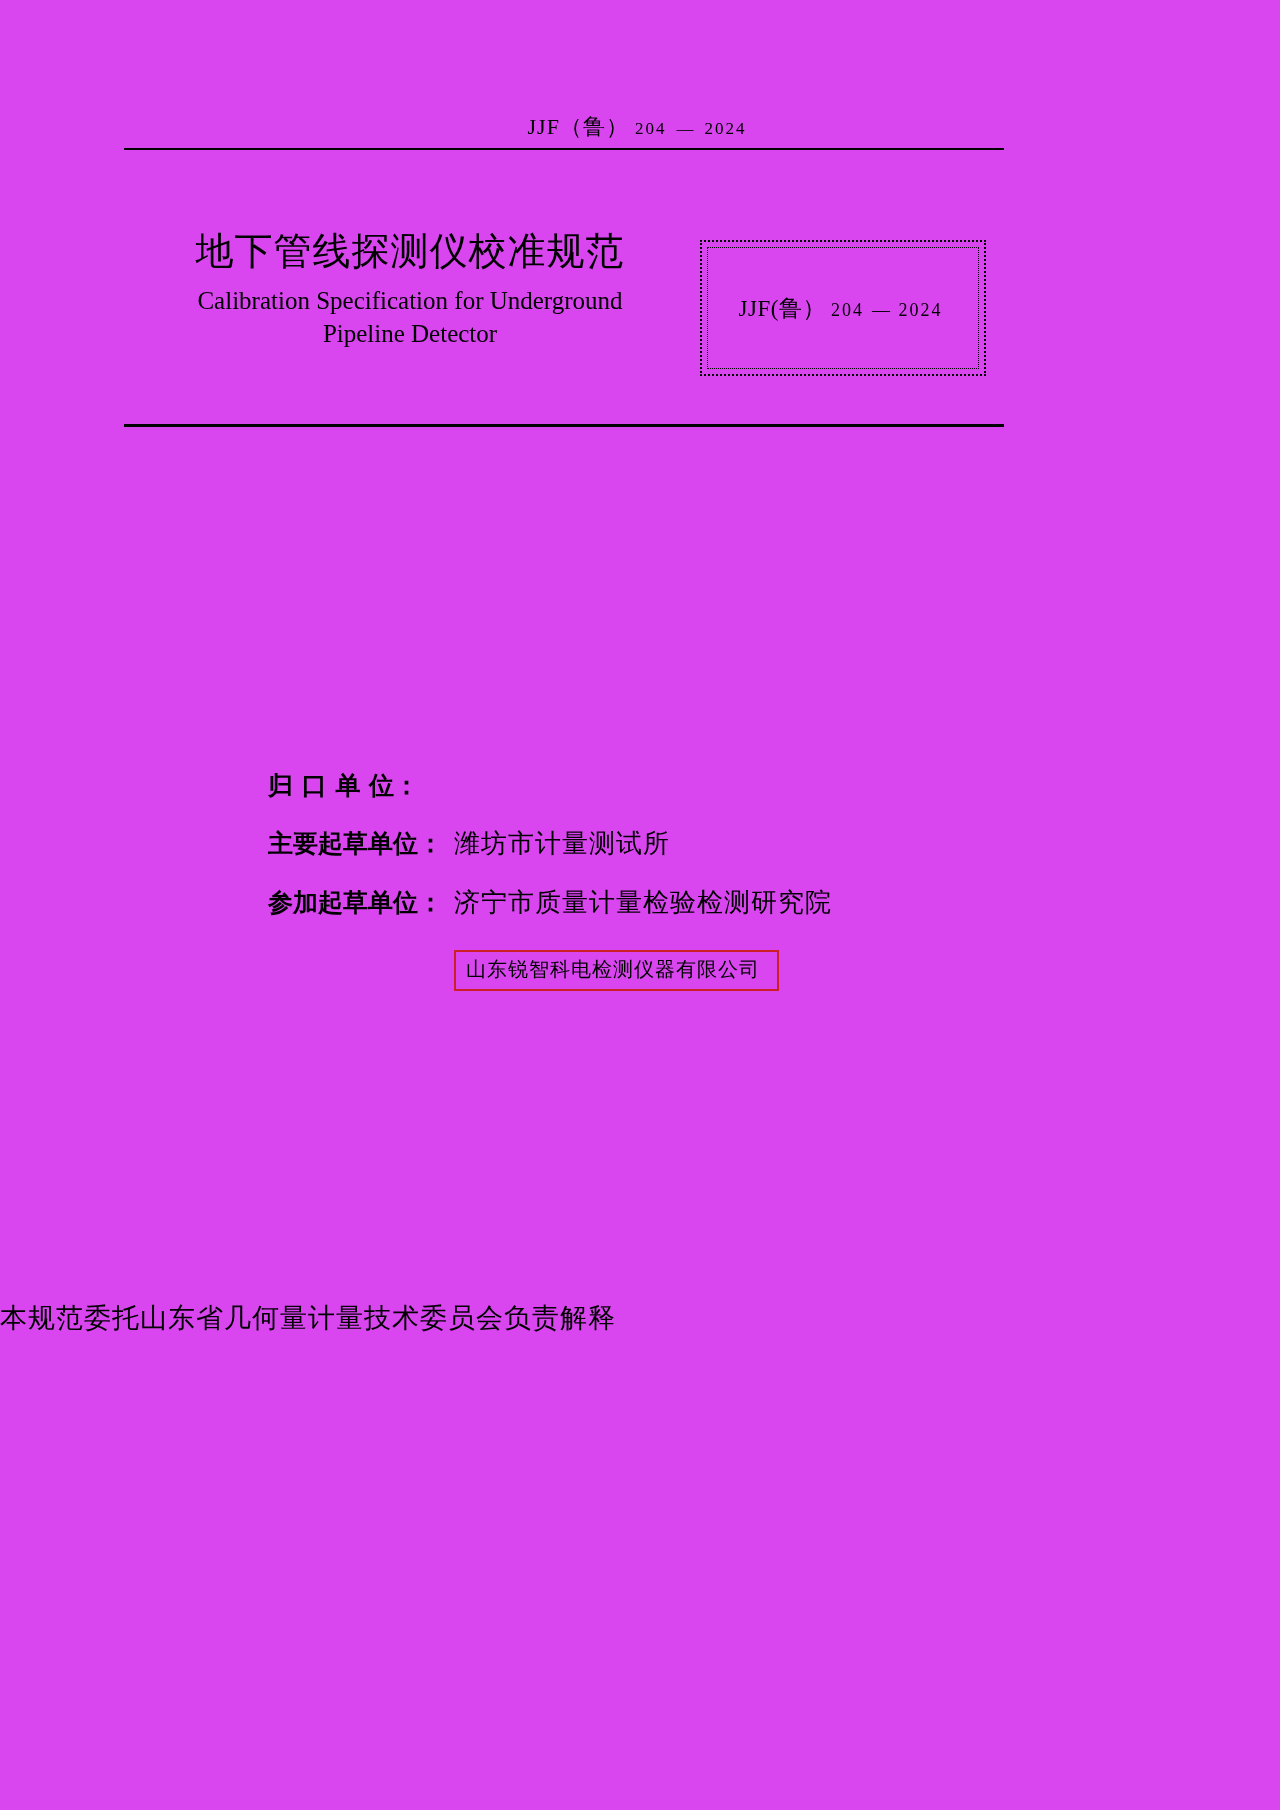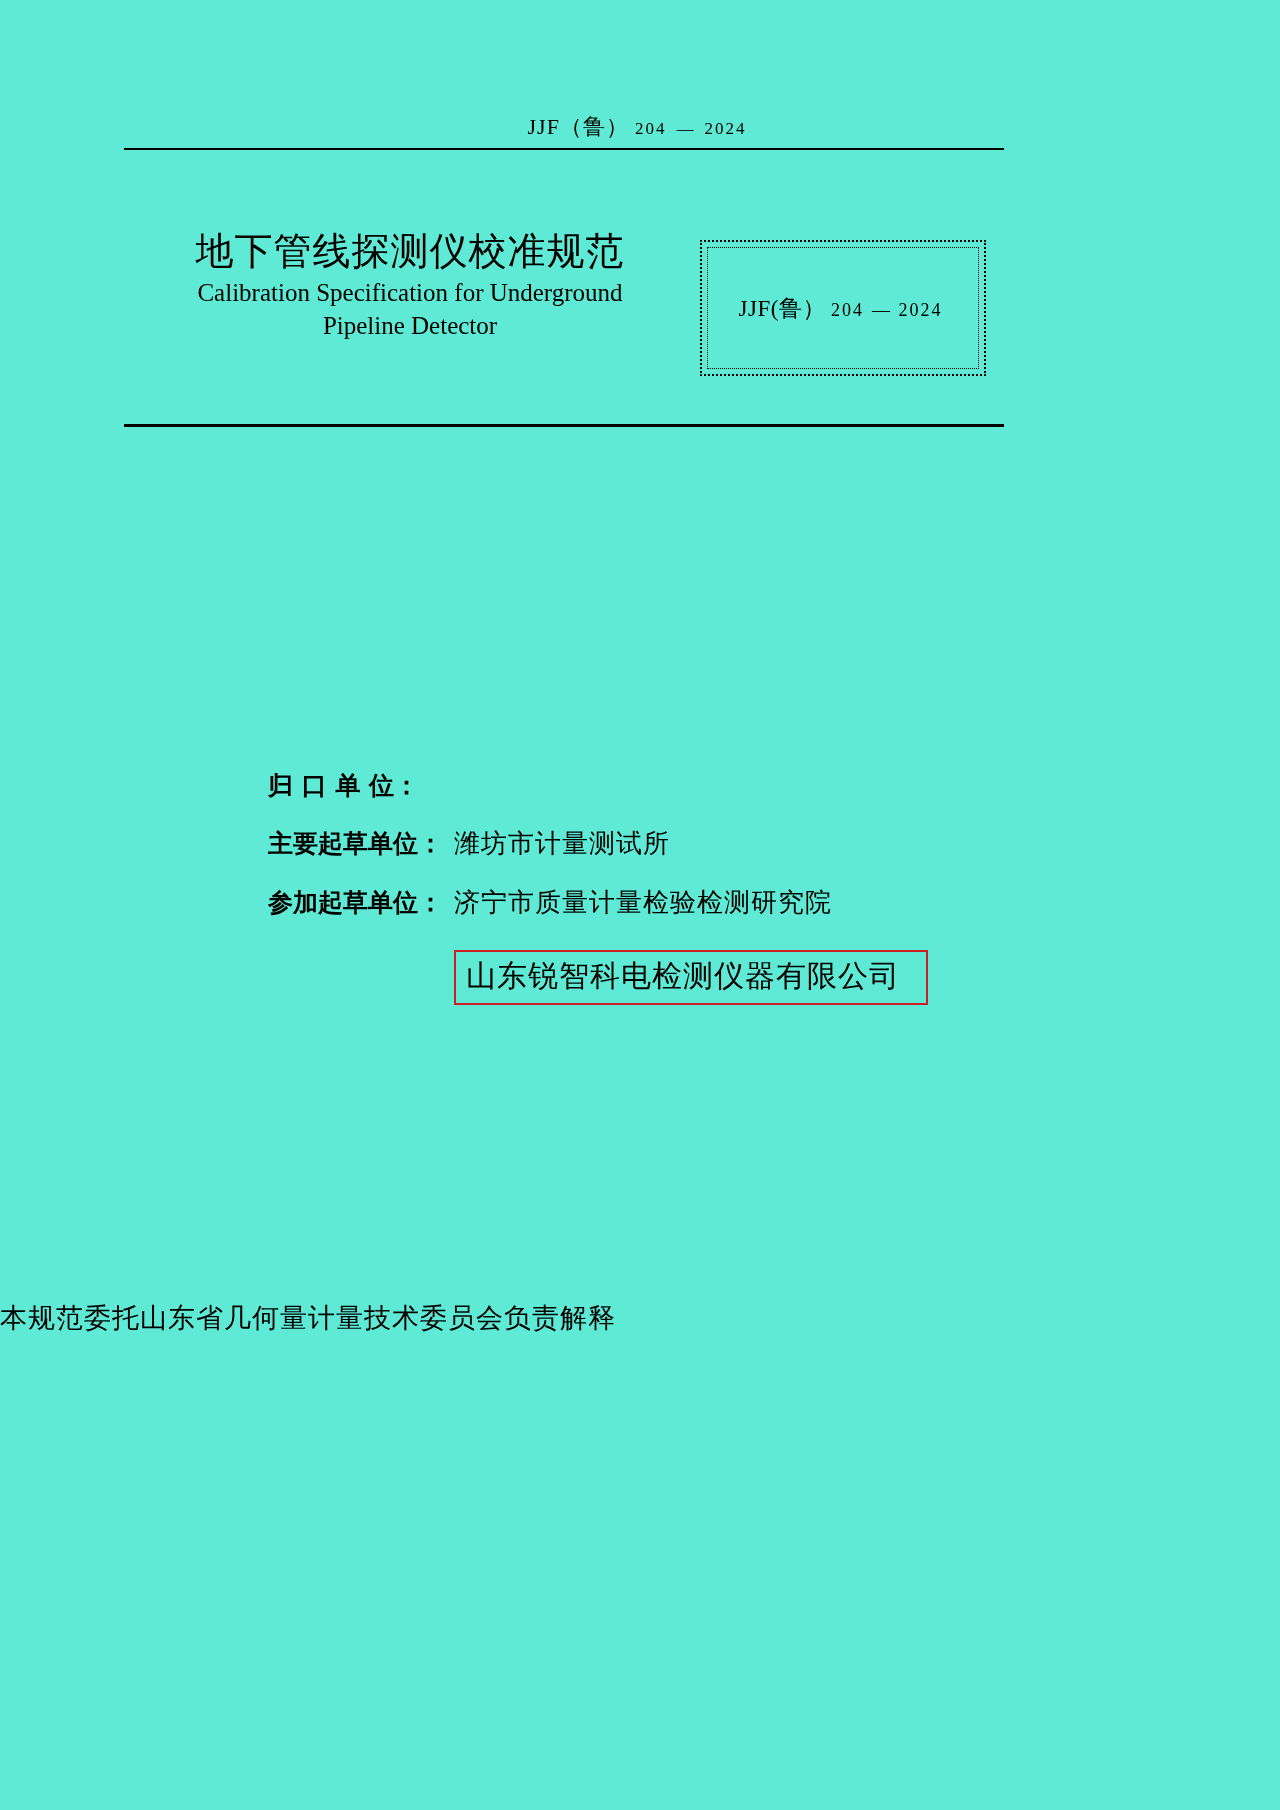--- a/index.html
+++ b/index.html
@@ -14,21 +14,21 @@
     font-family: "Liberation Serif", serif;
     color: #000000;
     overflow: hidden;
   }
 
   .page {
     position: absolute;
     top: 0; left: 0;
     width: 1280px;
     height: 1810px;
-    background: #5eead4;
+    background: #d946ef;
   }
 
   
   .header-code {
     position: absolute;
     top: 112px;
     left: 0;
     width: 1280px;
     text-align: center;
     font-family: "Liberation Serif", serif;
@@ -73,20 +73,21 @@
   }
   .title-cn {
     font-family: "DejaVu Sans", "Liberation Sans", sans-serif;
     font-weight: normal;
     font-size: 38px;
     letter-spacing: 1px;
     line-height: 1.25;
     white-space: nowrap;
   }
   .title-en {
+    margin-top: 8px;
     font-family: "Liberation Serif", serif;
     font-size: 25px;
     line-height: 1.35;
   }
 
   
   .code-box {
     position: absolute;
     top: 240px;
     left: 700px;
@@ -152,23 +153,23 @@
   }
 
   .org-extra {
     margin-top: 6px;
     margin-left: 186px;
     display: inline-block;
   }
   .boxed-value {
     display: inline-block;
     border: 2px solid #cc2026;
-    padding: 4px 26px 6px 10px;
+    padding: 4px 17px 6px 10px;
     font-family: Liberation Sans, sans-serif;
-    font-size: 30px;
+    font-size: 20px;
     letter-spacing: 1px;
     white-space: nowrap;
   }
 
   
   .footer-note {
     position: absolute;
     top: 1300px;
     left: 0;
     width: 1052px;

